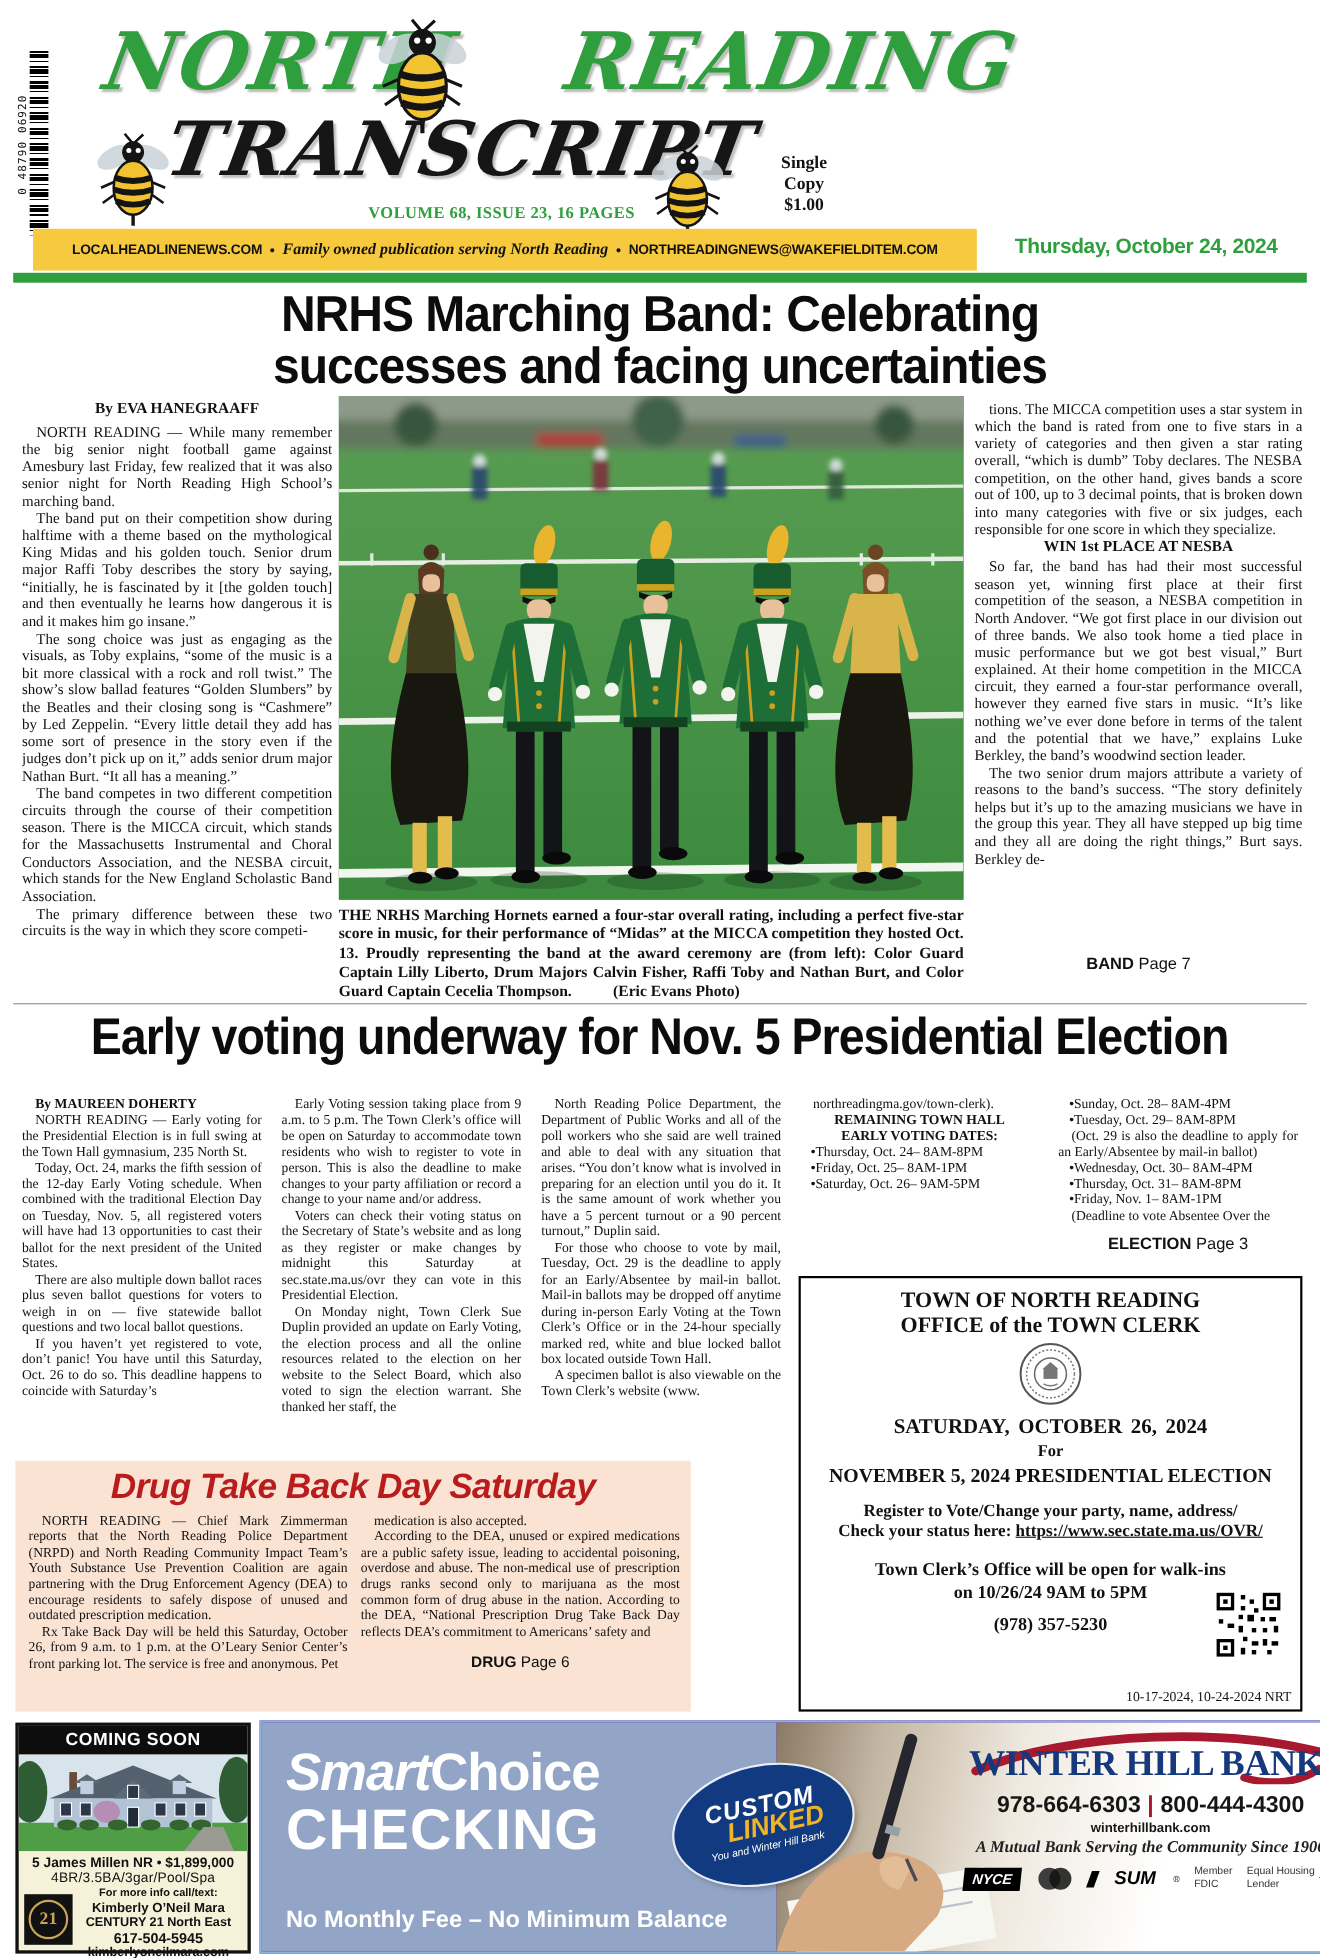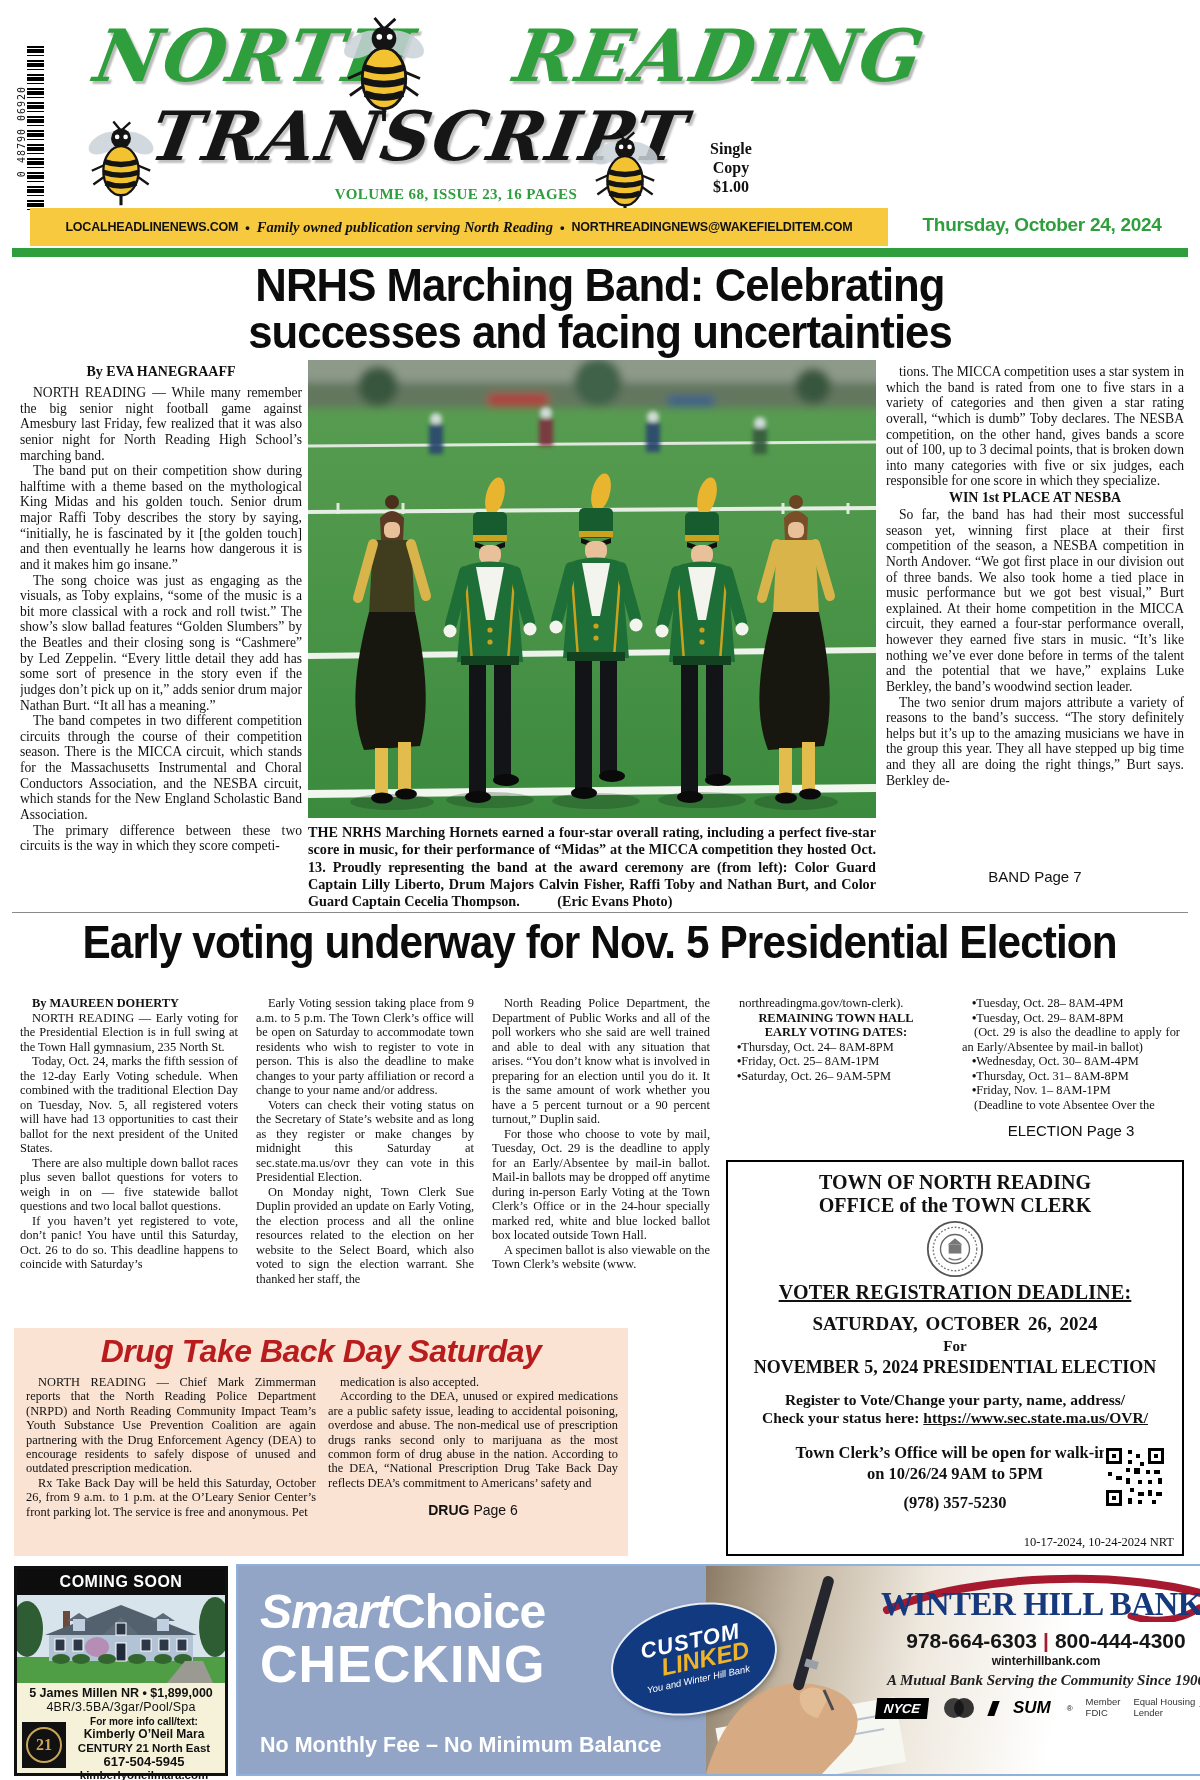--- a/index.html
+++ b/index.html
@@ -39,21 +39,21 @@
   .h1wrap span{display:inline-block;transform:scaleX(.95);letter-spacing:-1px;white-space:nowrap}
   .h1wrap span{display:block}
   .bcol{position:absolute;top:364px}
   .bcol-l{left:20px;width:282px;height:548px;overflow:hidden}
   .bcol-r{left:886px;width:298px;height:548px;overflow:hidden}
   .byline{text-align:center;font:bold 14px "Liberation Serif",serif;margin:0 0 5px}
   .bp{margin:0;font-size:13.6px;line-height:1.15;text-align:justify;text-indent:13px}
   .subhead{text-align:center;font-weight:bold;font-size:14px;margin:1px 0;text-indent:0}
   .txtclip{height:492px;overflow:hidden}
   .jump{text-align:center;font:15px "Liberation Sans",sans-serif;margin-top:12px}
-  .jump b{font-weight:normal}
+  .jump b{font-weight:bold}
   .photo{position:absolute;left:308px;top:360px;width:568px;height:458px;margin:0;overflow:hidden;background:#3b8a3e}
   .caption{position:absolute;left:308px;top:824px;width:568px;margin:0;
     font:bold 14.2px/1.22 "Liberation Serif",serif;text-align:justify}
   .credit{margin-left:34px;white-space:nowrap}
   .rule{position:absolute;left:12px;top:912px;width:1176px;height:1px;background:#8a8a8a}
 
   
   .h2wrap{position:absolute;left:0;top:918px;width:1200px;text-align:center;
     font-family:"Liberation Sans",sans-serif;font-weight:bold;font-size:47px;line-height:1;color:#0c0c0c}
   .h2wrap span{display:inline-block;transform:scaleX(.9);letter-spacing:-1px;white-space:nowrap}
@@ -374,21 +374,21 @@
     </div>
     <div class="ecol e4">
       <p>northreadingma.gov/town-clerk).</p>
       <p class="ehead">REMAINING TOWN HALL</p>
       <p class="ehead">EARLY VOTING DATES:</p>
       <p class="bullet">Thursday, Oct. 24– 8AM-8PM</p>
       <p class="bullet">Friday, Oct. 25– 8AM-1PM</p>
       <p class="bullet">Saturday, Oct. 26– 9AM-5PM</p>
     </div>
     <div class="ecol e5">
-      <p class="bullet">Tuesday, Oct. 28– 8AM-4PM</p>
+      <p class="bullet">Sunday, Oct. 28– 8AM-4PM</p>
       <p class="bullet">Tuesday, Oct. 29– 8AM-8PM</p>
       <p>(Oct. 29 is also the deadline to apply for an Early/Absentee by mail-in ballot)</p>
       <p class="bullet">Wednesday, Oct. 30– 8AM-4PM</p>
       <p class="bullet">Thursday, Oct. 31– 8AM-8PM</p>
       <p class="bullet">Friday, Nov. 1– 8AM-1PM</p>
       <p>(Deadline to vote Absentee Over the</p>
       <div class="jump ejump">
         <b>ELECTION</b>
         <span>Page 3</span>
       </div>
@@ -401,21 +401,20 @@
     <div class="sealwrap">
       <svg class="seal" viewBox="0 0 64 64" width="58" height="58">
         <circle cx="32" cy="32" r="30" fill="#fff" stroke="#555" stroke-width="2"></circle>
         <circle cx="32" cy="32" r="24" fill="none" stroke="#777" stroke-width="1.5" stroke-dasharray="2 2"></circle>
         <circle cx="32" cy="32" r="16" fill="none" stroke="#666" stroke-width="1.5"></circle>
         <polygon points="24,27 32,20 40,27" fill="#777"></polygon>
         <rect x="25" y="27" width="14" height="10" fill="#777"></rect>
         <path d="M25,42 Q32,46 39,42" stroke="#777" stroke-width="1.5" fill="none"></path>
       </svg>
     </div>
-    <div class="ckh">VOTER REGISTRATION DEADLINE:</div>
     <div class="ckd">SATURDAY, OCTOBER  26, 2024</div>
     <div class="ckfor">For</div>
     <div class="cke">NOVEMBER 5, 2024 PRESIDENTIAL ELECTION</div>
     <div class="ckr">Register to Vote/Change your party, name, address/</div>
     <div class="ckc">
       <span>Check your status here: </span><span class="u">https://www.sec.state.ma.us/OVR/</span>
     </div>
     <div class="ckw">
       <div>Town Clerk’s Office will be open for walk-ins</div>
       <div>on 10/26/24 9AM to 5PM</div>

